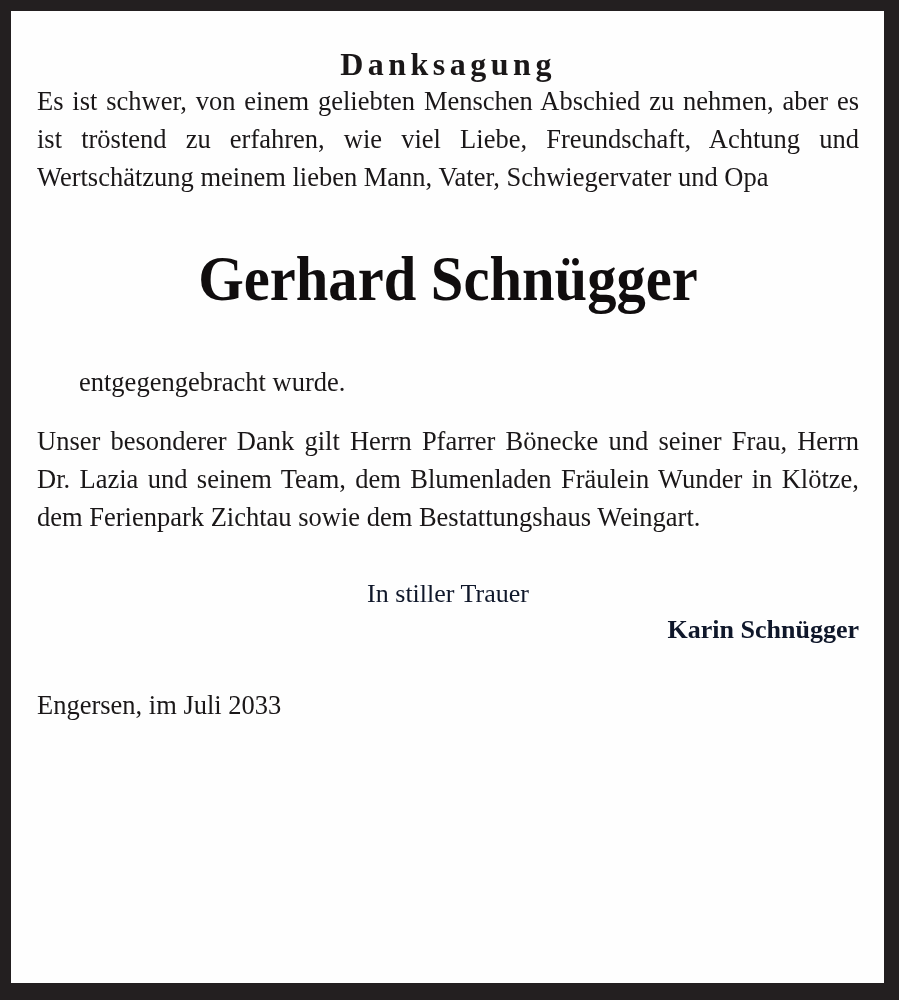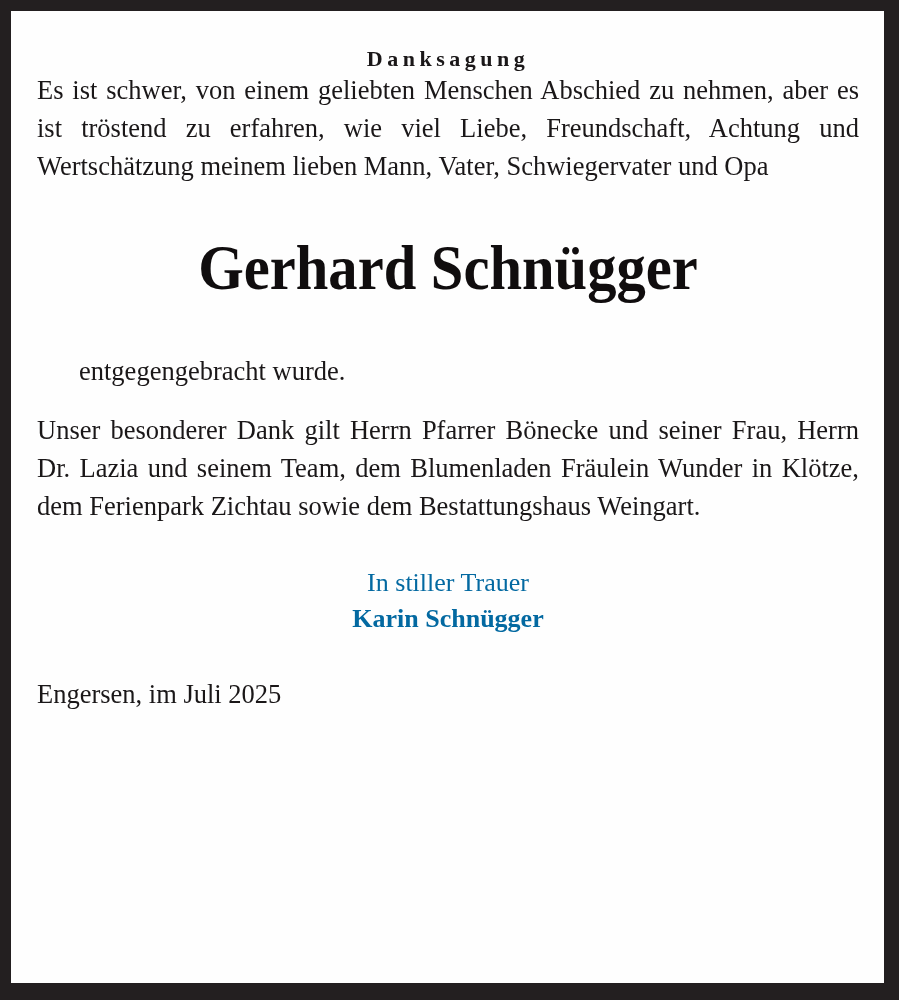--- a/index.html
+++ b/index.html
@@ -35,21 +35,21 @@
     height: 100%;
     background: #fefefe;
     box-sizing: border-box;
     padding: 0 25px 0 26px;
   }
 
   
   .notice-title {
     text-align: center;
     font-weight: bold;
-    font-size: 22px;
+    font-size: 32px;
     letter-spacing: 4.5px;
     color: #1a1718;
     margin: 0;
     padding-top: 36px;
     padding-bottom: 0;
     line-height: 1.1;
     font-family: "Liberation Serif", "DejaVu Serif", serif;
   }
 
   
@@ -89,29 +89,30 @@
     transform-origin: center center;
     white-space: nowrap;
     font-family: "Liberation Serif", "DejaVu Serif", serif;
   }
 
   
   .signature-block {
     text-align: center;
     margin: 0;
     padding-top: 40px;
-    color: #0369a1;
+    color: #0f172a;
   }
   .signature-line {
     font-size: 26px;
     line-height: 36px;
     font-family: "Liberation Serif", "DejaVu Serif", serif;
   }
   .signature-line.bold {
     font-weight: bold;
+    text-align: right;
   }
 
   
   .notice-footer {
     font-size: 26.5px;
     line-height: 34px;
     color: #1a1718;
     margin: 0;
     padding-top: 40px;
     text-align: left;
@@ -133,16 +134,16 @@
     <p class="notice-paragraph after-name">entgegengebracht wurde.</p>
 
 
     <p class="notice-paragraph spaced">Unser besonderer Dank gilt Herrn Pfarrer Bönecke und seiner Frau, Herrn Dr. Lazia und seinem Team, dem Blumenladen Fräulein Wunder in Klötze, dem Ferienpark Zichtau sowie dem Bestattungshaus Weingart.</p>
 
     <div class="signature-block">
       <div class="signature-line">In stiller Trauer</div>
       <div class="signature-line bold">Karin Schnügger</div>
     </div>
 
-    <p class="notice-footer">Engersen, im Juli 2025</p>
+    <p class="notice-footer">Engersen, im Juli 2033</p>
 
   </div>
 </div>
 
 </body></html>

